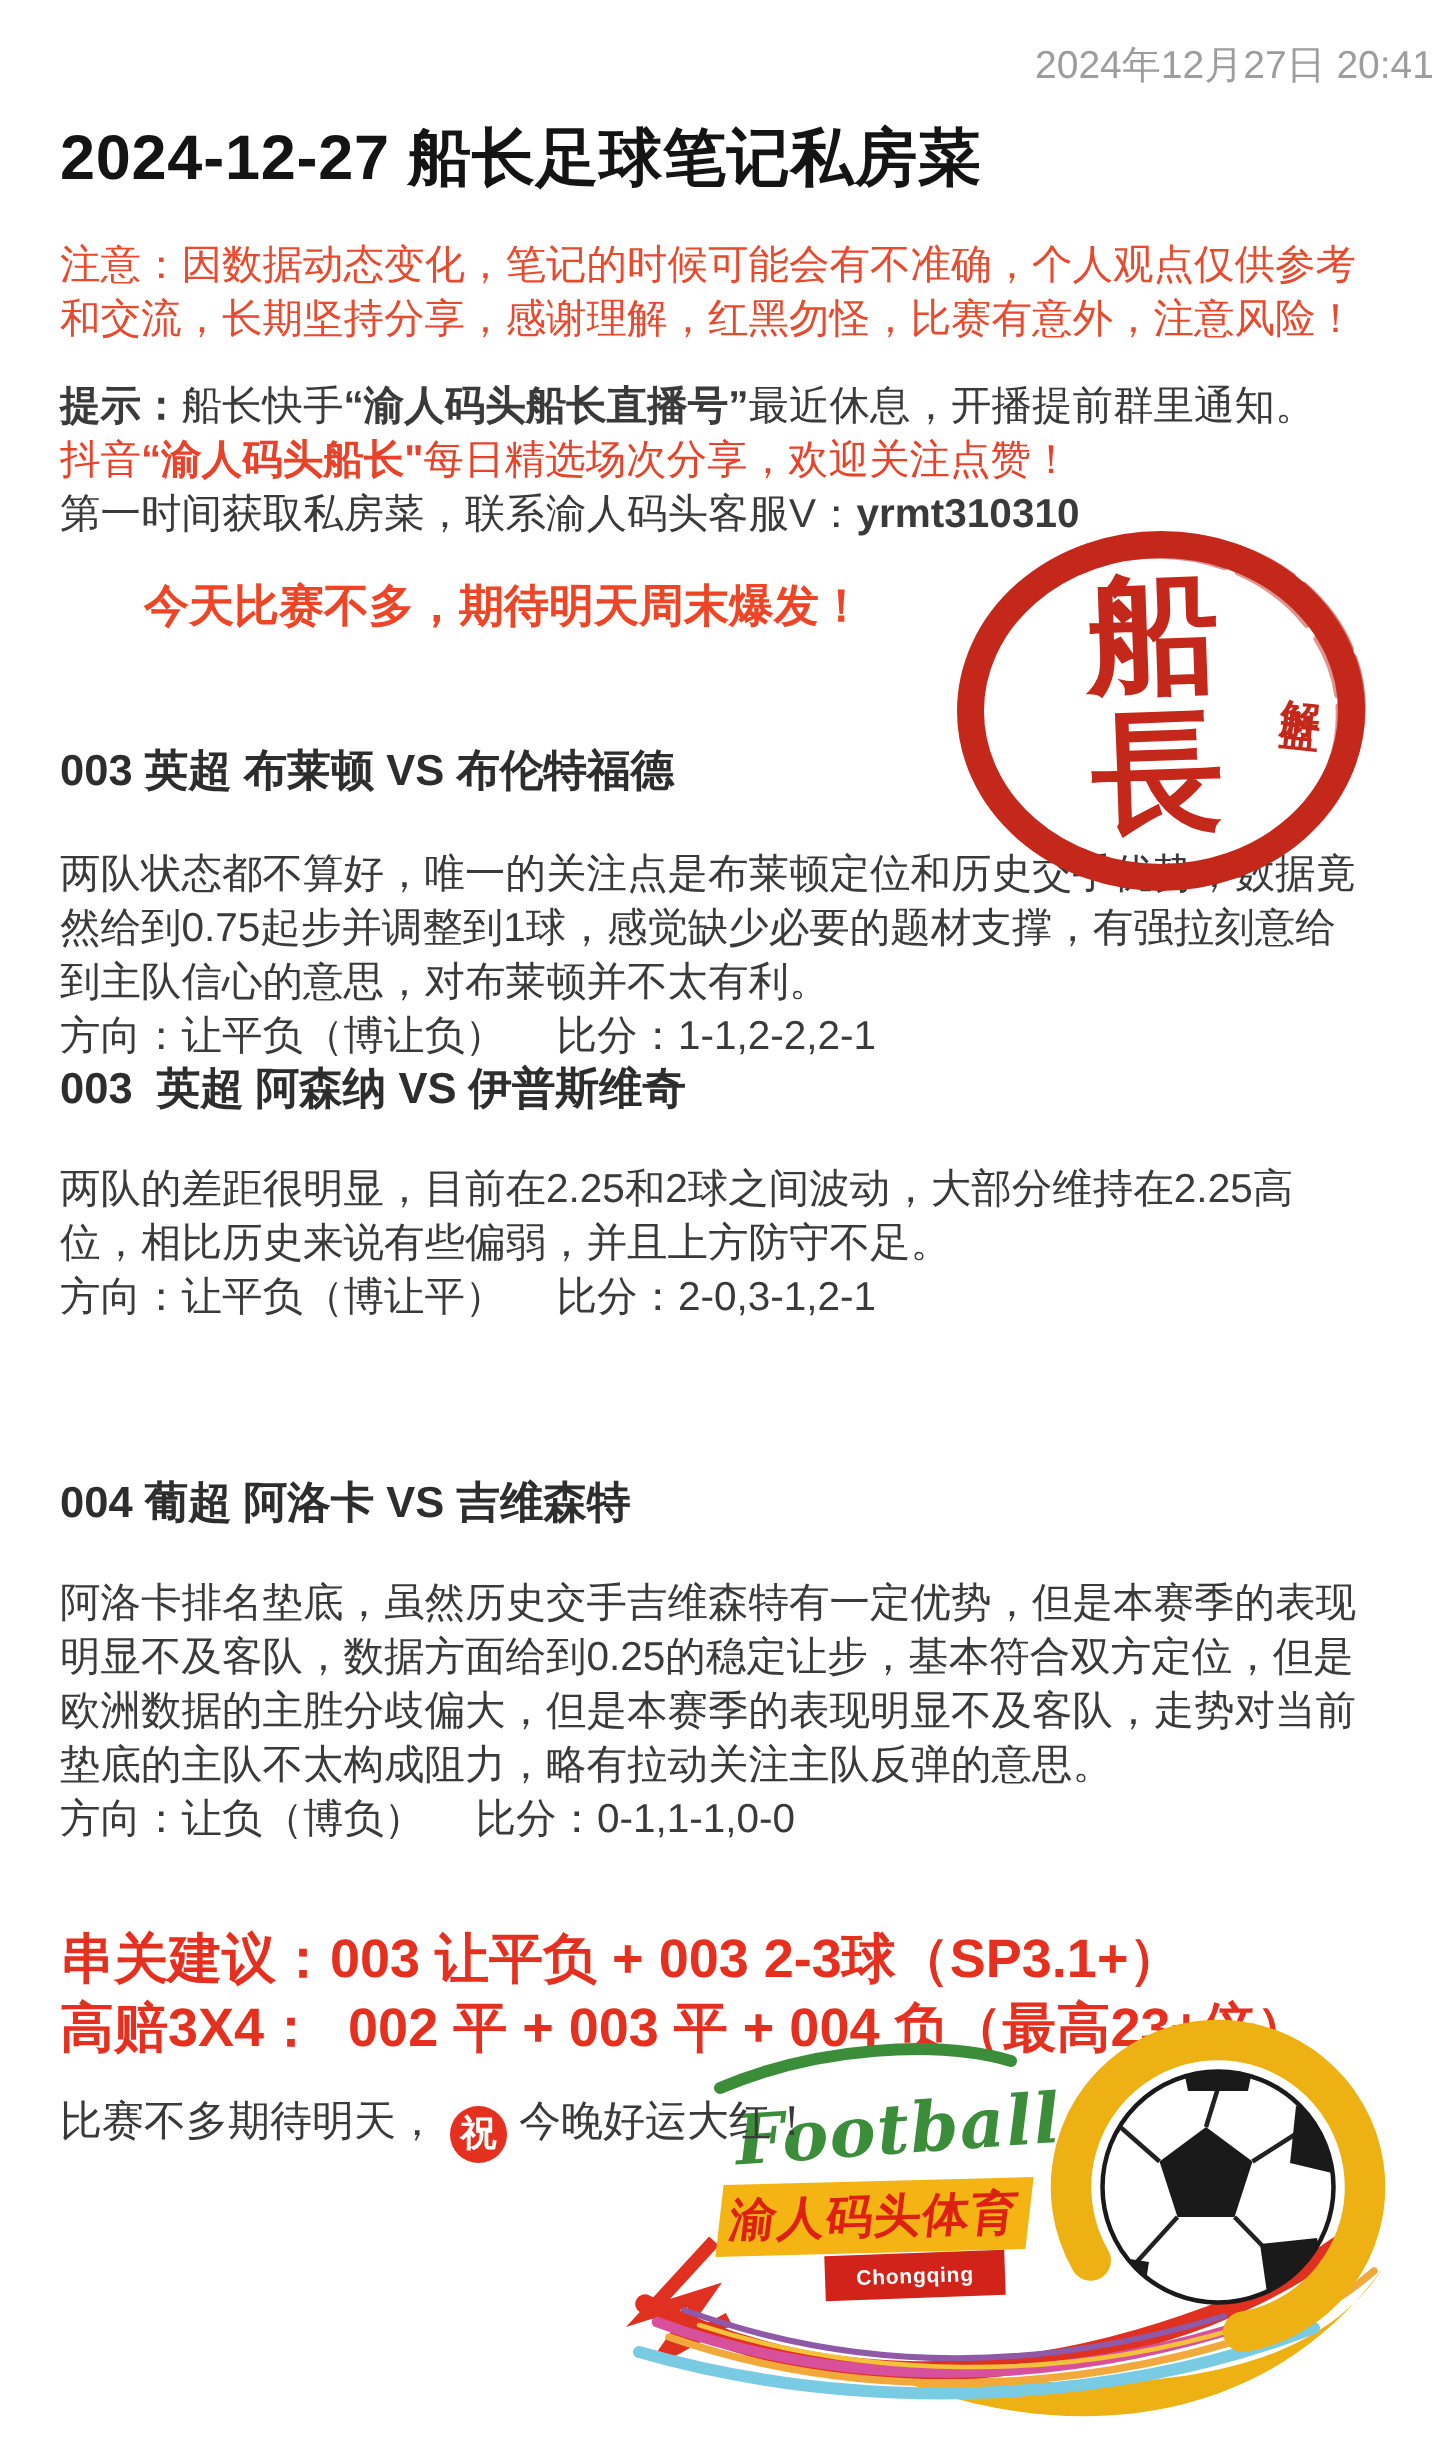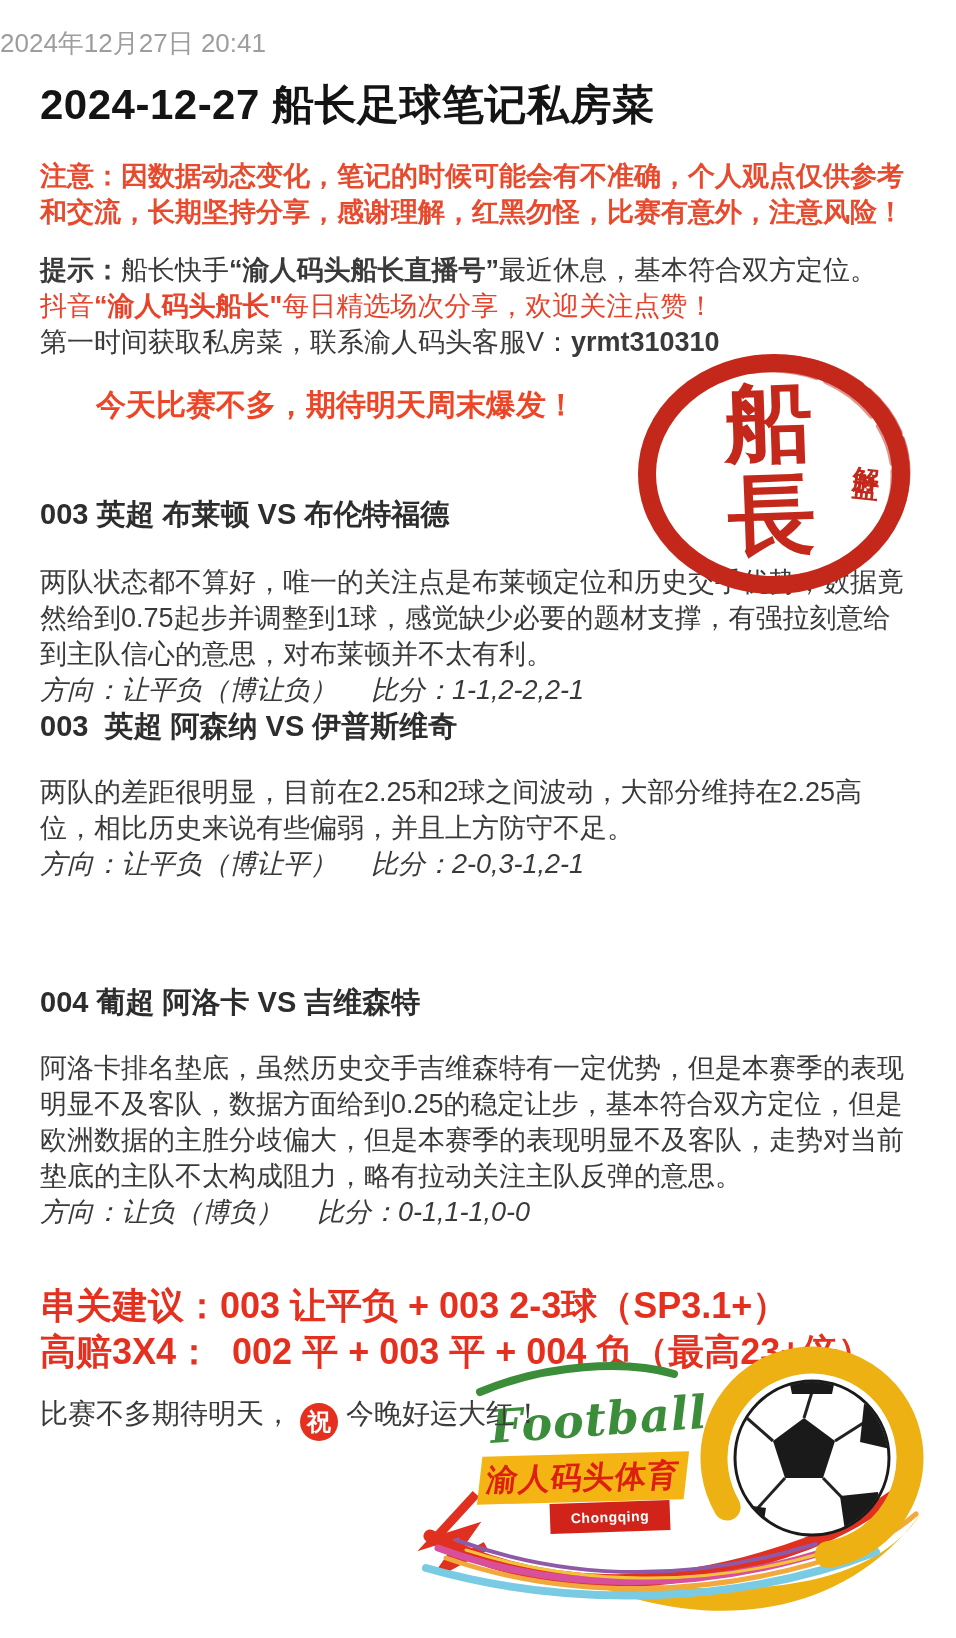--- a/index.html
+++ b/index.html
@@ -1,35 +1,35 @@
 <!DOCTYPE html>
 <html><head>
 <meta charset="utf-8">
 <style>
   html,body{margin:0;padding:0;background:#ffffff;}
   .page{
     position:relative;width:956px;height:1638px;background:#ffffff;overflow:hidden;
     font-family:"Liberation Sans","DejaVu Sans",sans-serif;color:#3a3a3a;
   }
-  .timestamp{padding-top:28px;text-align:left;font-size:26px;line-height:30px;color:#9d9d9d;}
+  .timestamp{padding-top:28px;text-align:right;font-size:26px;line-height:30px;color:#9d9d9d;}
   .title{margin:22px 44px 0 40px;font-size:42px;line-height:50px;font-weight:bold;color:#141414;letter-spacing:0.5px;}
-  .notice{margin:28px 44px 0 40px;font-size:27px;line-height:36px;font-weight:700;color:#e84a2e;}
+  .notice{margin:28px 44px 0 40px;font-size:27px;line-height:36px;font-weight:400;color:#e84a2e;}
   .tips{margin:22px 44px 0 40px;font-size:27px;line-height:36px;color:#3a3a3a;}
   .tips .b{font-weight:bold;}
   .tips .red{color:#e8432a;}
   .tips .red .b{font-weight:bold;}
   .highlight{margin:26px 44px 0 96px;font-size:30px;line-height:38px;font-weight:bold;color:#ee4527;}
   .match{margin:0 44px 0 40px;}
   .match h2{margin:0;font-size:29px;line-height:36px;font-weight:bold;color:#2d2d2d;white-space:pre-wrap;}
   .m002 h2{margin-top:72px;}
   .m003 h2{}
   .m004 h2{margin-top:102px;}
   .match .analysis{margin:32px 0 0;font-size:27px;line-height:36px;white-space:pre-wrap;}
   .m003 .analysis,.m004 .analysis{margin-top:30px;}
-  .match .dir{margin:0;font-size:27px;line-height:36px;font-style:italic;}
+  .match .dir{margin:0;font-size:27px;line-height:36px;}
   .match .dir .score{margin-left:34px;}
   .reco{margin:0 44px 0 40px;font-size:36px;line-height:40px;font-weight:bold;color:#e5301f;white-space:pre-wrap;}
   .reco1{margin-top:56px;}
   .reco2{margin-top:6px;}
   .closing{margin:22px 44px 0 40px;font-size:28px;line-height:40px;color:#3a3a3a;position:relative;z-index:6;}
   .badge{display:inline-block;width:38px;height:38px;margin:0 8px;background:#e5301f;border-radius:50%;
          color:#fff;font-size:24px;line-height:38px;text-align:center;font-weight:bold;vertical-align:-7px;}
   
   .stamp{position:absolute;left:628px;top:350px;width:292px;height:252px;z-index:5;}
   .stamp svg{position:absolute;left:0;top:0;}
@@ -57,21 +57,21 @@
 
 <div class="page">
 
   <div class="timestamp">2024年12月27日 20:41</div>
 
   <h1 class="title">2024-12-27 船长足球笔记私房菜</h1>
 
   <p class="notice">注意：因数据动态变化，笔记的时候可能会有不准确，个人观点仅供参考和交流，长期坚持分享，感谢理解，红黑勿怪，比赛有意外，注意风险！</p>
 
   <p class="tips">
-    <span class="b">提示：</span><span>船长快手</span><span class="b">“渝人码头船长直播号”</span><span>最近休息，基本符合双方定位。</span>
+    <span class="b">提示：</span><span>船长快手</span><span class="b">“渝人码头船长直播号”</span><span>最近休息，开播提前群里通知。</span>
     <br>
     <span class="red"><span>抖音</span><span class="b">“渝人码头船长"</span><span>每日精选场次分享，欢迎关注点赞！</span></span>
     <br>
     <span>第一时间获取私房菜，联系渝人码头客服V：</span><span class="b">yrmt310310</span>
   </p>
 
   <p class="highlight">今天比赛不多，期待明天周末爆发！</p>
 
   <div class="stamp">
     <svg width="292" height="252" viewBox="0 0 292 252">

